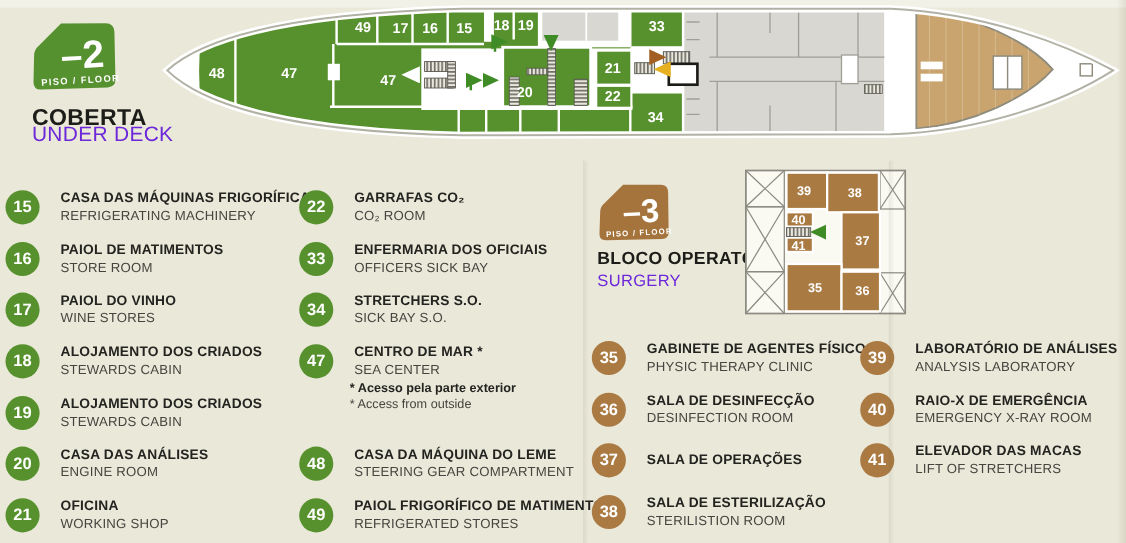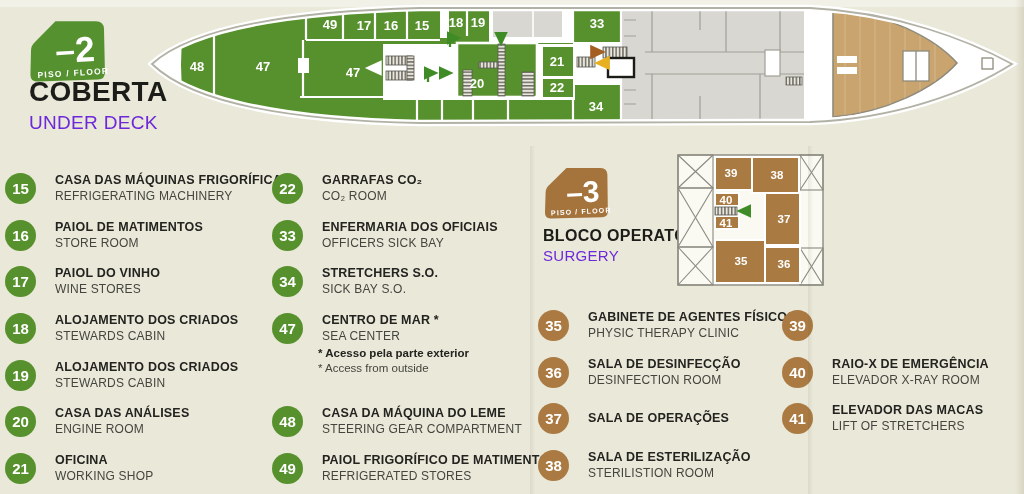--- a/index.html
+++ b/index.html
@@ -20,21 +20,21 @@
   .plan-num{fill:#ffffff;font-weight:700;font-size:13px;}
   .plan-num-sm{fill:#ffffff;font-weight:700;font-size:11.5px;}
 
   .badge{position:absolute;}
   .badge svg{display:block;overflow:visible;}
   .badge .lvl{fill:#fff;font-weight:700;font-size:31px;}
   .badge .flr{fill:#fff;font-weight:700;font-size:7.4px;letter-spacing:1.1px;}
 
   .h-pt{position:absolute;font-weight:700;color:#1c1c18;letter-spacing:.3px;}
   .h-en{position:absolute;font-weight:400;color:#6d28d9;letter-spacing:.3px;}
-  .deck2-pt{left:29px;top:76px;font-size:28px;}
+  .deck2-pt{left:29px;top:96px;font-size:21px;}
   .deck2-en{left:29px;top:112px;font-size:19px;}
   .deck3-pt{left:543px;top:227px;font-size:16px;}
   .deck3-en{left:543px;top:247px;font-size:15px;}
 
   .row{position:absolute;display:flex;align-items:center;white-space:nowrap;}
   .circ{width:31px;height:31px;border-radius:50%;flex:none;
     color:#fff;font-weight:700;font-size:15px;
     display:flex;align-items:center;justify-content:center;}
   .circ.g{background:#57912d;}
   .circ.b{background:#aa7a42;}
@@ -392,26 +392,30 @@
   <div class="row" style="left:538px;top:450px">
     <div class="circ b">38</div>
     <div class="txt">
         <div class="pt">SALA DE ESTERILIZAÇÃO</div>
     <div class="en">STERILISTION ROOM</div>
       </div>
   </div>
 
   <div class="row" style="left:782px;top:310px">
     <div class="circ b">39</div>
+    <div class="txt">
+        <div class="pt">LABORATÓRIO DE ANÁLISES</div>
+    <div class="en">ANALYSIS LABORATORY</div>
+      </div>
   </div>
   <div class="row" style="left:782px;top:357px">
     <div class="circ b">40</div>
     <div class="txt">
         <div class="pt">RAIO-X DE EMERGÊNCIA</div>
-    <div class="en">ELEVADOR X-RAY ROOM</div>
+    <div class="en">EMERGENCY X-RAY ROOM</div>
       </div>
   </div>
   <div class="row" style="left:782px;top:403px">
     <div class="circ b">41</div>
     <div class="txt">
         <div class="pt">ELEVADOR DAS MACAS</div>
     <div class="en">LIFT OF STRETCHERS</div>
       </div>
   </div>
 

